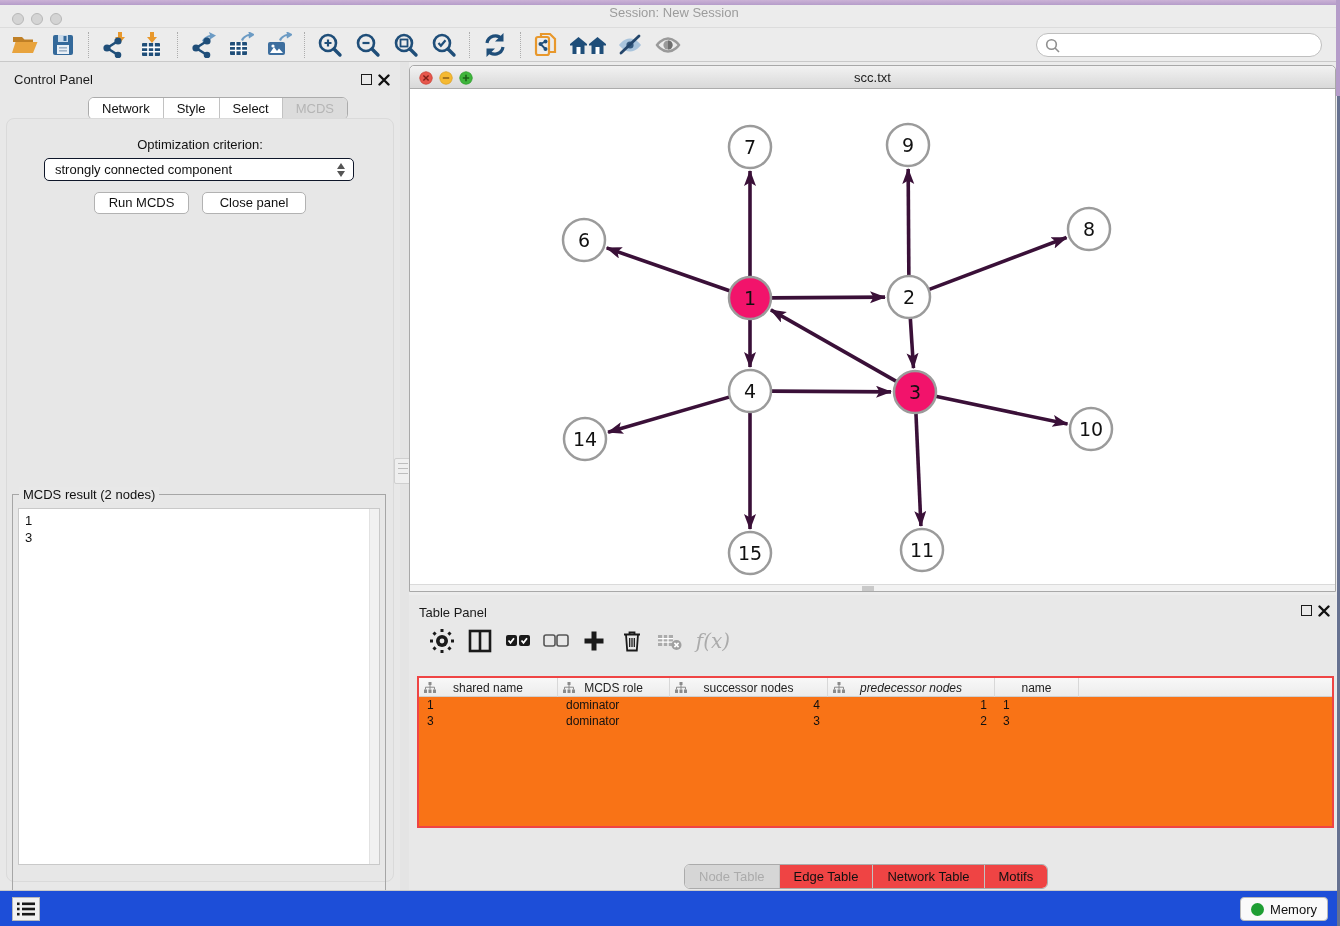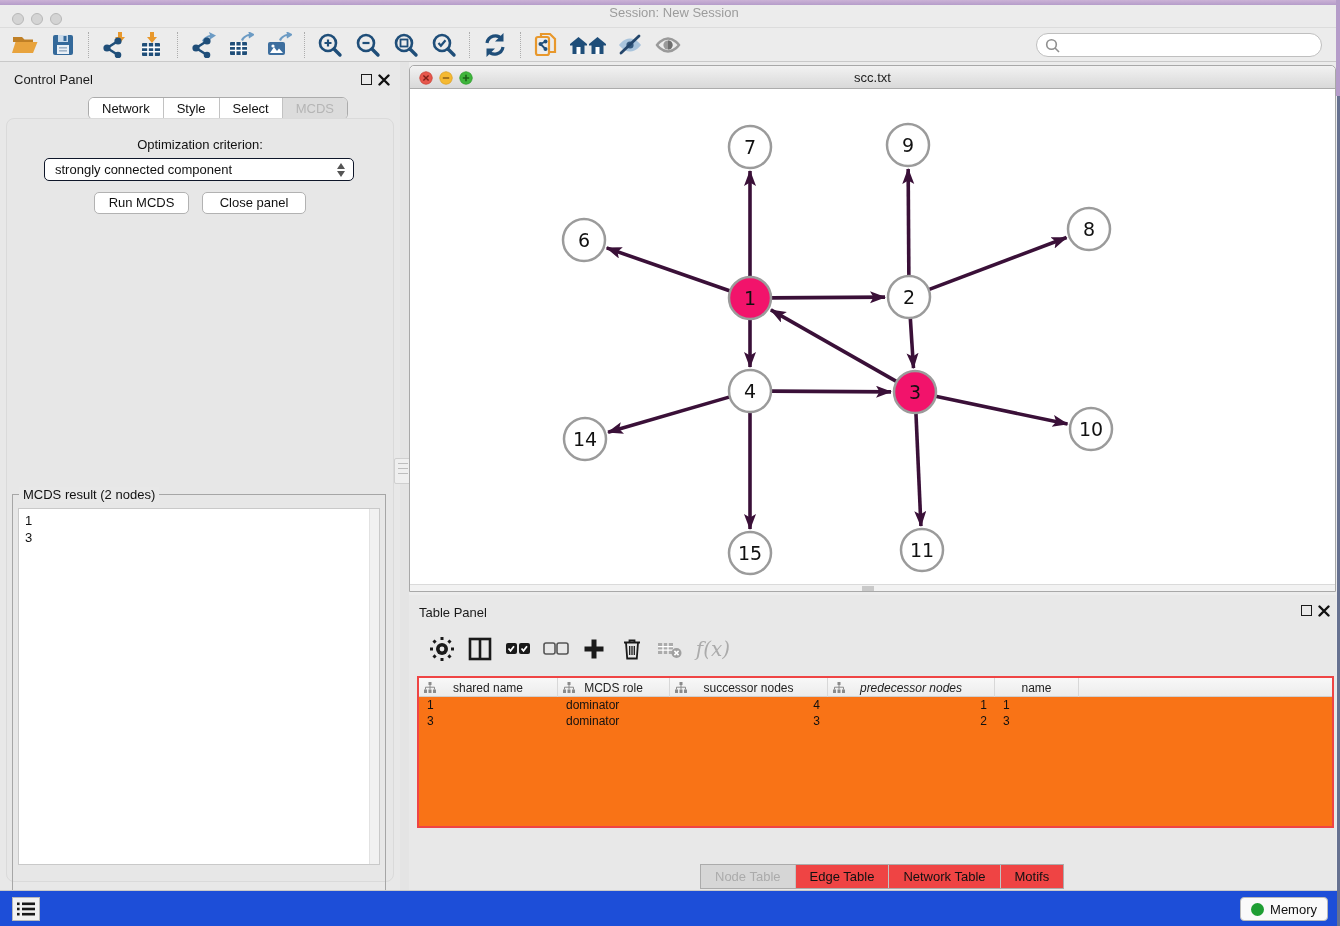--- a/index.html
+++ b/index.html
@@ -55,29 +55,29 @@
   .net-window { position:absolute; left:409px; top:65px; width:927px; height:527px; border:1px solid #A8A8A8; border-radius:5px 5px 0 0; background:#fff; }
   .net-titlebar { position:absolute; left:0; top:0; width:100%; height:23px; background:linear-gradient(#F2F2F2,#D9D9D9); border-bottom:1px solid #ACACAC; border-radius:5px 5px 0 0; }
   .net-title { position:absolute; left:0; right:0; top:4px; text-align:center; font-size:13px; color:#222; }
   .tl { position:absolute; top:4.5px; width:14px; height:14px; border-radius:50%; }
   .net-canvas { position:absolute; left:0; top:23px; width:925px; height:497px; background:#fff; overflow:hidden; }
   .net-hscroll { position:absolute; left:0; bottom:0; width:925px; height:7px; background:#F2F2F2; border-top:1px solid #DADADA; }
   .net-hthumb { position:absolute; left:452px; top:1px; width:12px; height:5px; background:#C9C9C9; }
 
   
   .table-panel { position:absolute; left:409px; top:595px; width:927px; height:295px; background:#E8E8E8; }
-  .tp-toolbar { position:absolute; left:14px; top:30px; height:40px; display:flex; align-items:flex-end; }
+  .tp-toolbar { position:absolute; left:14px; top:30px; height:40px; display:flex; align-items:flex-start; }
   .tp-btn { display:inline-flex; align-items:center; justify-content:center; width:30px; height:32px; margin:0 4px; }
   .cy-table { position:absolute; left:8px; top:81px; width:917px; height:152px; background:#f97316; border:2px solid #ef4444; overflow:hidden; }
   .cy-thead { display:flex; height:19px; background:linear-gradient(#F8F8F8,#ECECEC); border-bottom:1px solid #CFCFCF; }
   .cy-th { position:relative; height:19px; border-right:1px solid #D8D8D8; font-size:12px; color:#222; display:flex; align-items:center; justify-content:center; }
   .cy-th svg { position:absolute; left:5px; top:4px; }
   .cy-tr { display:flex; height:16px; }
   .cy-td { font-size:12px; color:#111; line-height:16px; padding:0 8px; white-space:nowrap; overflow:hidden; }
-  .bot-tabstrip { position:absolute; left:275px; top:269px; display:flex; border:1px solid #ABABAB; border-radius:0; overflow:hidden; background:#fff;margin-left:16px; }
+  .bot-tabstrip { position:absolute; left:275px; top:269px; display:flex; border:1px solid #ABABAB; border-radius:6px; overflow:hidden; background:#fff; }
   .btab { padding:4px 14px; font-size:13px; color:#111; background:#ef4444; border-right:1px solid #C2C2C2; white-space:nowrap; }
   .btab:last-child { border-right:none; }
   .btab.active { background:#D6D6D6; color:#ABABAB; }
 
   
   .statusbar { position:absolute; left:0; top:890px; width:1340px; height:36px; background:#1d4ed8; border-top:1px solid #C9C9C9;padding-left:12px; }
   .list-btn { position:absolute; left:12px; top:6px; width:28px; height:24px; background:#F2F2F2; border:1px solid #B9B9B9; display:flex; align-items:center; justify-content:center; }
   .memory-btn { position:absolute; right:12px; top:6px; height:24px; background:#FAFAFA; border:1px solid #B9B9B9; border-radius:4px; display:flex; align-items:center; padding:0 10px; font-size:13px; color:#111; }
   .memory-dot { width:13px; height:13px; border-radius:50%; background:#1E9E33; margin-right:6px; }
 </style>

